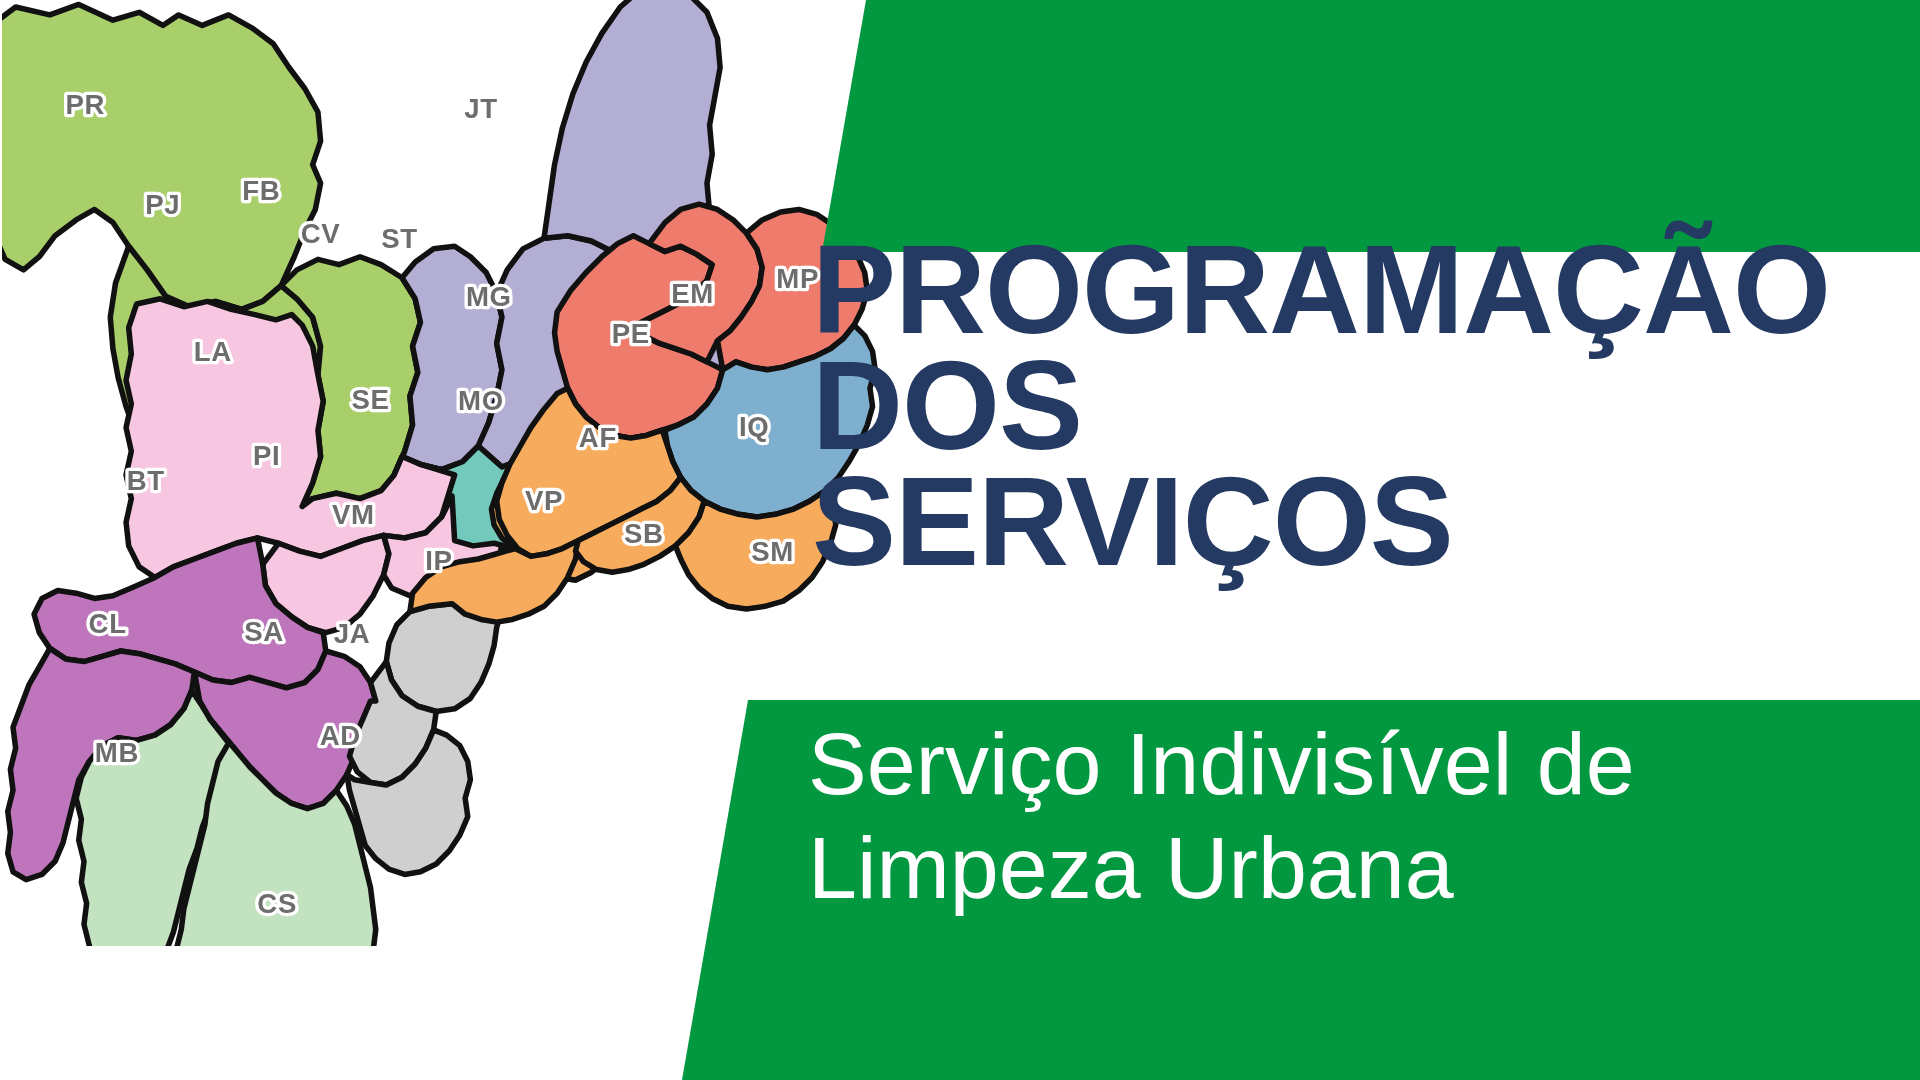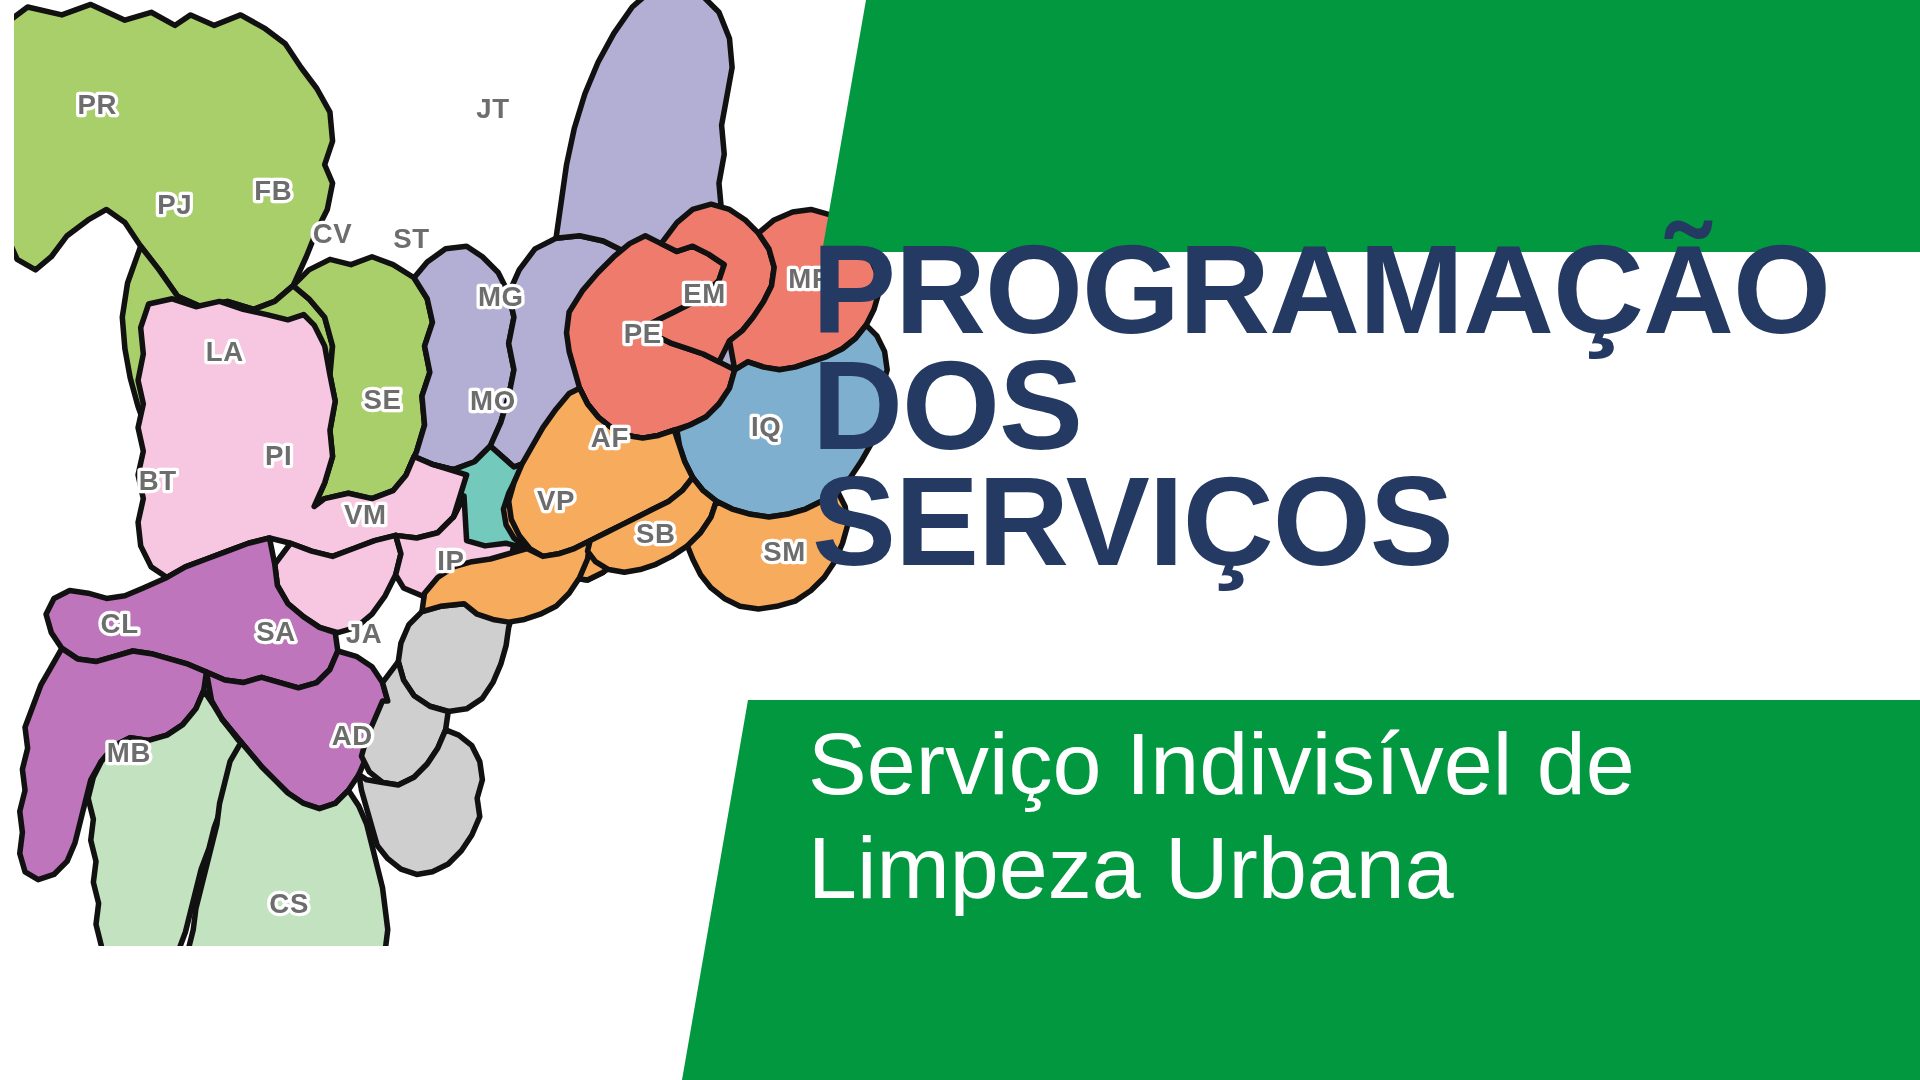--- a/index.html
+++ b/index.html
@@ -5,21 +5,21 @@
 <style>
   html,body{margin:0;padding:0;background:#ffffff;}
   body{
     font-family:"Liberation Sans", sans-serif;
     width:1920px;height:1080px;overflow:hidden;position:relative;
   }
   #stage{position:absolute;inset:0;width:1920px;height:1080px;background:#ffffff;overflow:hidden;}
 
   
   #map-panel{
-    position:absolute;left:14px;top:0;width:880px;height:946px;
+    position:absolute;left:2px;top:0;width:880px;height:946px;
     overflow:hidden;background:#ffffff;
   }
   #map-svg{position:absolute;left:-10px;top:-14px;width:920px;height:1110px;display:block;}
   .zone-path{stroke:#111111;stroke-width:4.2;stroke-linejoin:round;stroke-linecap:round;}
   .zone-label{
     font-family:"Liberation Sans", sans-serif;
     font-size:21px;font-weight:600;fill:#6d6d6d;
     paint-order:stroke;stroke:#ffffff;stroke-width:5px;stroke-linejoin:round;
     text-anchor:middle;dominant-baseline:middle;letter-spacing:.5px;
   }

